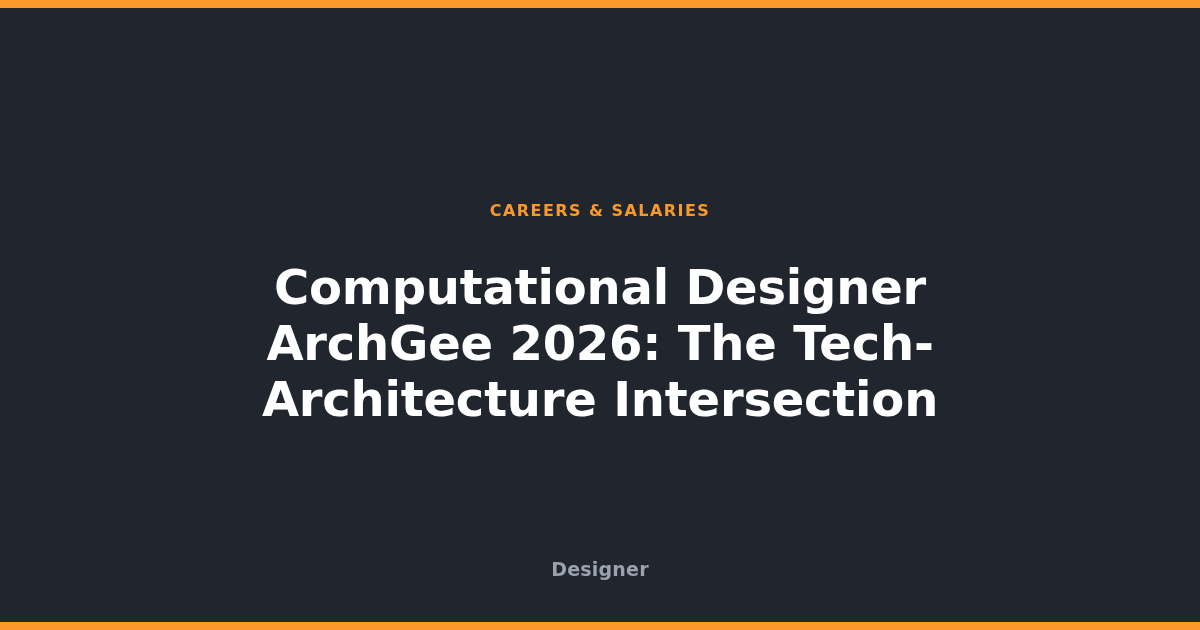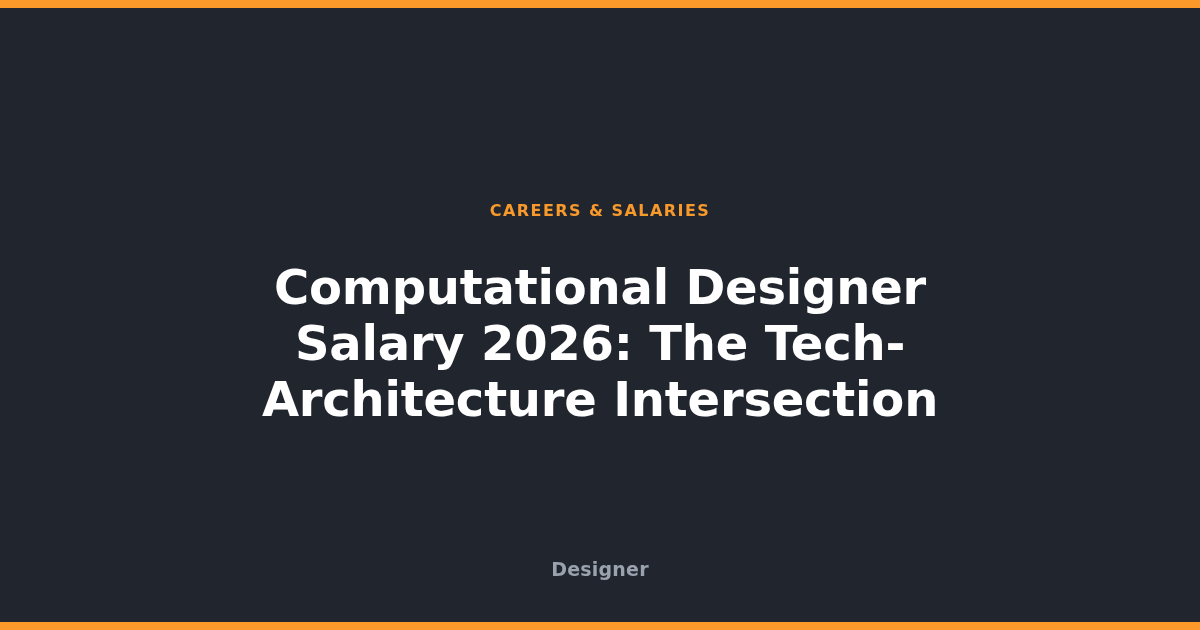--- a/index.html
+++ b/index.html
@@ -104,21 +104,21 @@
 <body>
 
 <div id="card">
 
   <div class="accent-bar top"></div>
 
   <div id="content">
 
     <div id="eyebrow">CAREERS &amp; SALARIES</div>
 
-    <h1 id="headline">Computational Designer Salary 2026: The Tech-Architecture Intersection</h1>
+    <h1 id="headline">Computational Designer ArchGee 2026: The Tech-Architecture Intersection</h1>
 
   </div>
 
   <div id="footer">
     <div id="brand">Designer</div>
   </div>
 
   <div class="accent-bar bottom"></div>
 
 </div>

